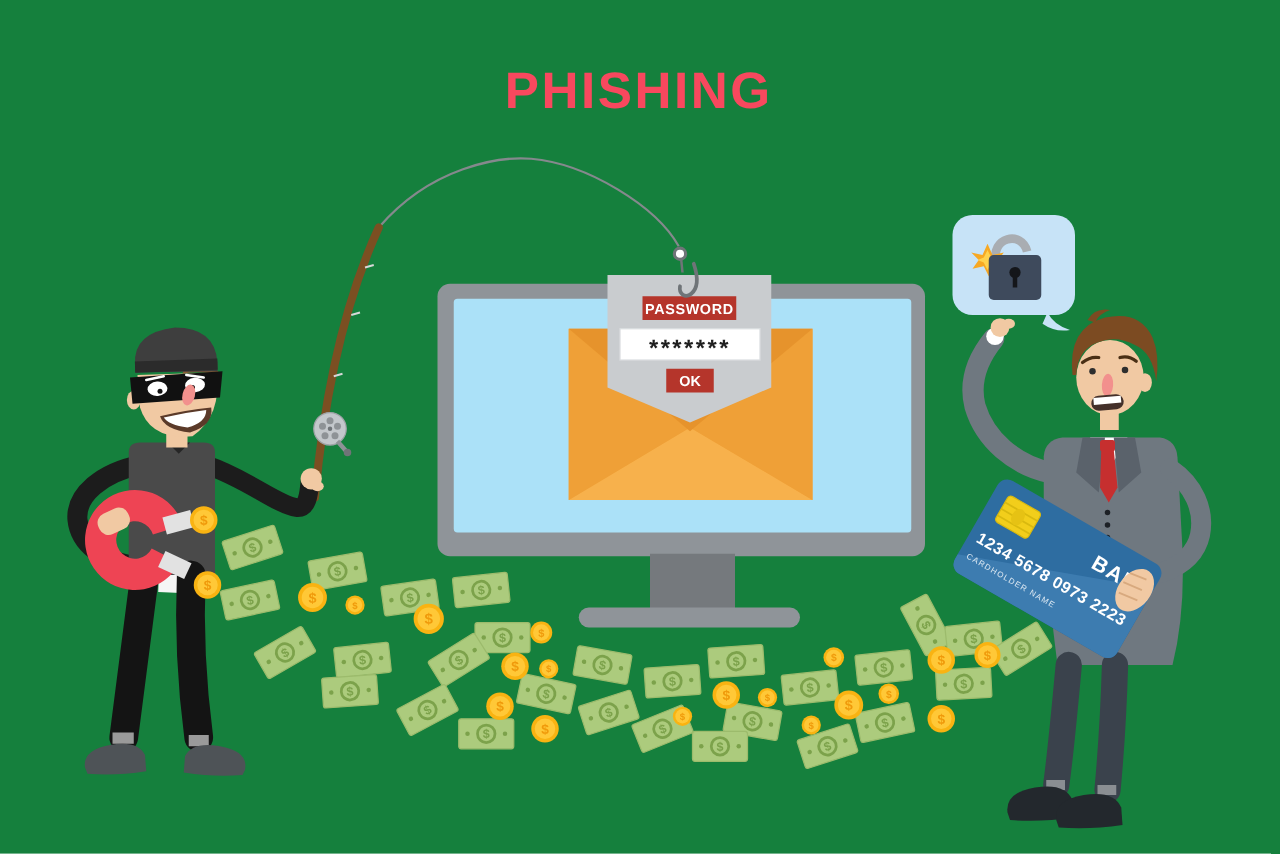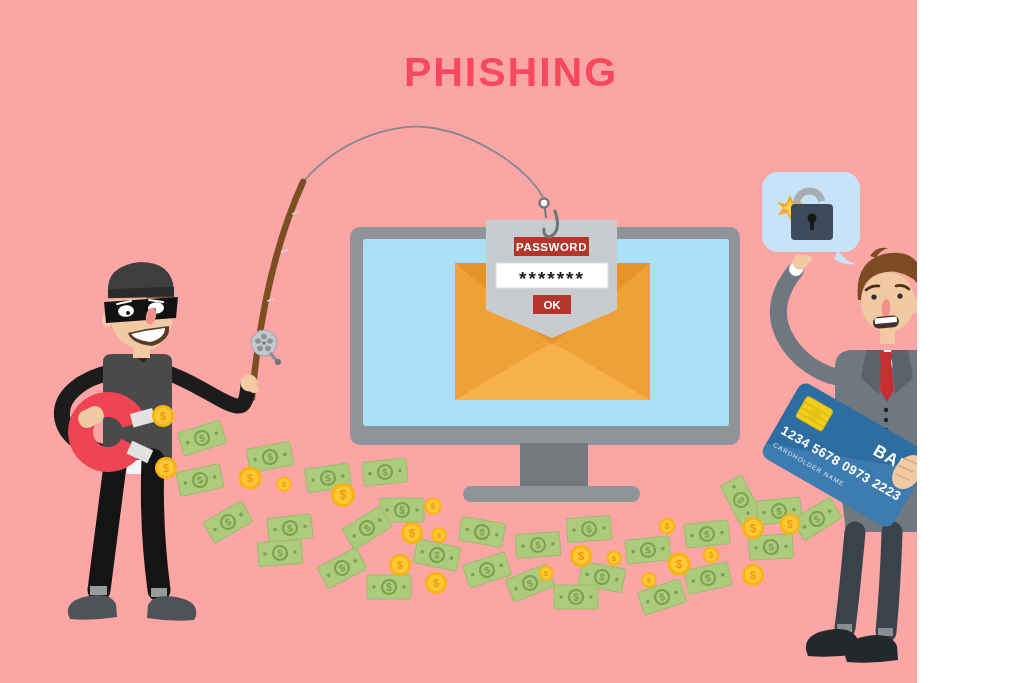--- a/index.html
+++ b/index.html
@@ -1,16 +1,16 @@
 <!DOCTYPE html>
 <html><head>
 <meta charset="utf-8">
 <style>
   html,body{margin:0;padding:0;background:#ffffff;}
-  .stage{width:917px;height:683px;position:relative;overflow:hidden;background:#fca5a5;}
+  .stage{width:1024px;height:683px;position:relative;overflow:hidden;background:#15803d;}
   svg{display:block;font-family:"Liberation Sans","DejaVu Sans",sans-serif;}
   text{user-select:none;}
 </style>
 </head>
 <body>
 
 <div class="stage">
 <svg width="1024" height="683" viewBox="0 0 1024 683">
   <defs>
     <g id="bill">

